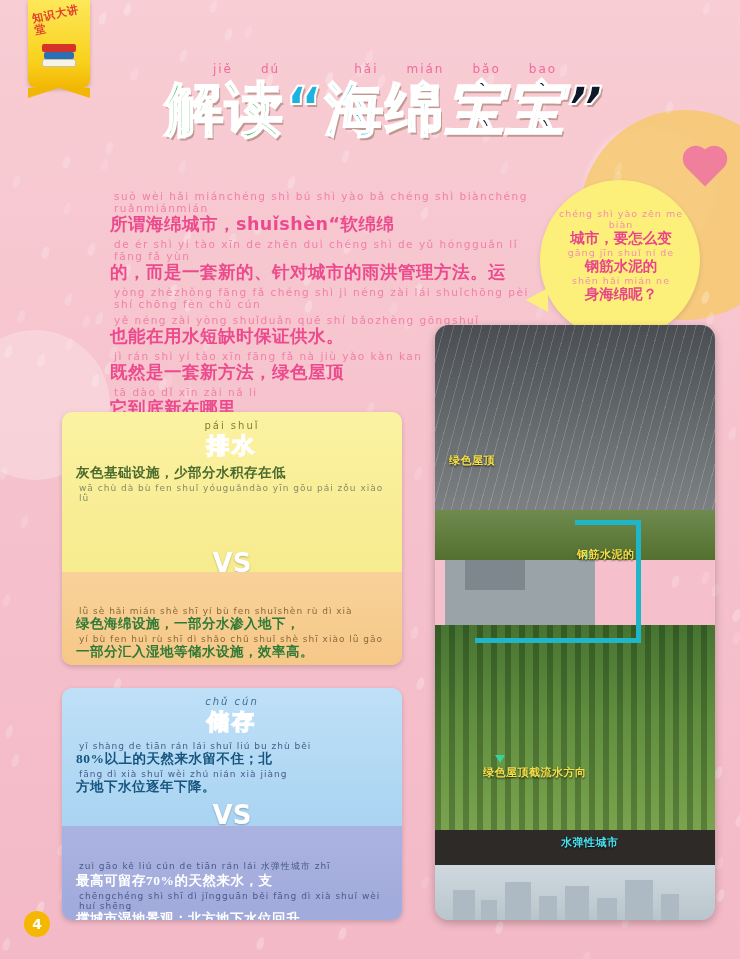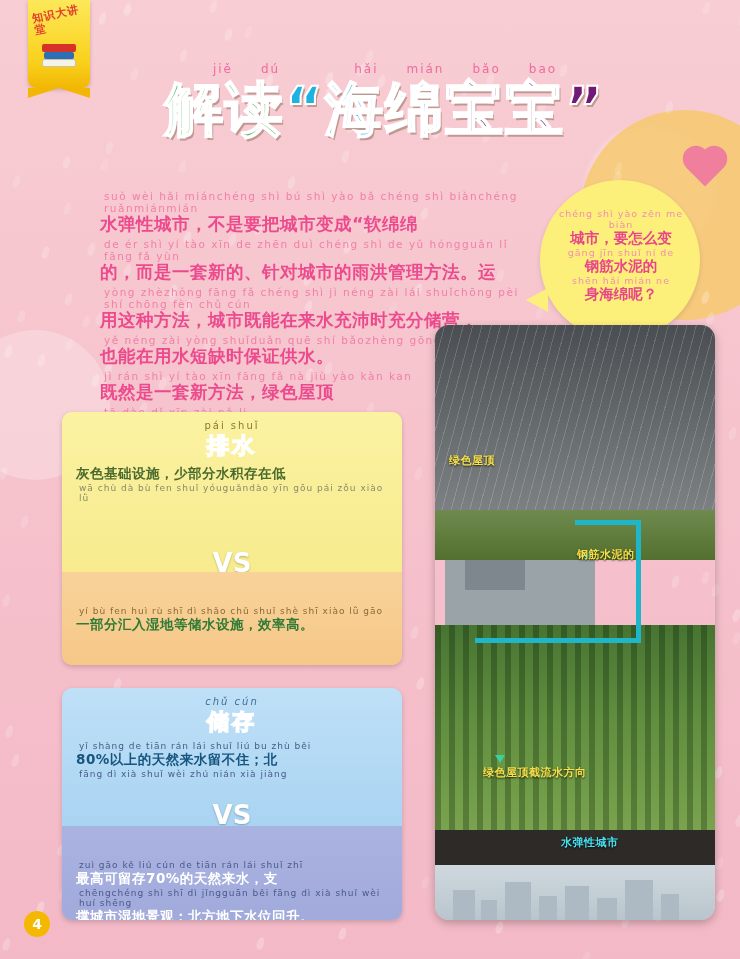--- a/index.html
+++ b/index.html
@@ -40,24 +40,24 @@
   .book-icon .b3{position:absolute;left:0;top:15px;width:34px;height:8px;background:#f5f2e6;border-radius:2px;border:1px solid #cbbfa6;box-sizing:border-box;}
 
   
   #title-block{position:absolute;left:150px;top:62px;width:470px;text-align:center;}
   .pinyin-row{color:#f06aa0;font-size:12px;letter-spacing:2px;margin-bottom:2px;
     font-family:"DejaVu Sans",sans-serif;}
   .pinyin-row span{display:inline-block;margin:0 14px;}
   .big-title{font-size:58px;font-weight:bold;line-height:62px;letter-spacing:2px;}
   .t-green{color:#39b44a;-webkit-text-stroke:2px #ffffff;text-shadow:2px 3px 0 rgba(90,60,30,.35);}
   .t-blue{color:#1eb2e0;-webkit-text-stroke:2px #ffffff;text-shadow:2px 3px 0 rgba(90,60,30,.35);}
-  .t-yellow{color:#701a75;-webkit-text-stroke:2px #ffffff;text-shadow:2px 3px 0 rgba(90,60,30,.35);}
-
-  
-  #lead-text{position:absolute;left:100px;top:190px;width:420px;text-align:left;}
+  .t-yellow{color:#0f172a;-webkit-text-stroke:2px #ffffff;text-shadow:2px 3px 0 rgba(90,60,30,.35);font-style:italic;}
+
+  
+  #lead-text{position:absolute;left:110px;top:190px;width:420px;text-align:left;}
   .ln{margin-bottom:4px;}
   .ln .py{color:#f27fa8;font-size:10.5px;letter-spacing:1.5px;display:block;margin-left:4px;}
   .ln .hz{color:#ec4a8c;font-size:17.5px;font-weight:bold;letter-spacing:.5px;display:block;line-height:20px;}
 
   
   #speech-bubble{position:absolute;left:540px;top:180px;width:160px;height:160px;border-radius:50%;
     background:#fdf07a;box-shadow:0 2px 5px rgba(0,0,0,.12);}
   #speech-bubble:after{content:"";position:absolute;left:-14px;bottom:28px;width:0;height:0;
     border-top:12px solid transparent;border-bottom:12px solid transparent;border-right:22px solid #fdf07a;}
   .bubble-inner{position:absolute;left:18px;top:28px;width:126px;text-align:center;}
@@ -101,21 +101,21 @@
   .card-head{text-align:center;margin-bottom:4px;}
   .card-head .py{display:block;color:#8d7a2a;font-size:10px;letter-spacing:2px;}
   .c2-top .card-head .py{color:#3f6f9b;font-style:italic;}
   .card-head .hz{display:block;font-size:22px;font-weight:bold;letter-spacing:3px;}
   .h-orange{color:#f26a1e;-webkit-text-stroke:1.5px #fff;}
   .h-blue{color:#1c7fd4;-webkit-text-stroke:1.5px #fff;}
   .body-line{margin-bottom:2px;}
   .body-line .py{display:block;color:#8a8a6a;font-size:9px;letter-spacing:1px;margin-left:3px;}
   .c2-top .body-line .py,.c2-bot .body-line .py{color:#4a5a8a;}
   .c1-bot .body-line .py{color:#8a6a3a;}
-  .body-line .hz{display:block;color:#3a6b1e;font-size:13.5px;font-weight:bold;line-height:16px;letter-spacing:.5px;}
+  .body-line .hz{display:block;color:#3a6b1e;font-size:13.5px;font-weight:bold;line-height:16px;letter-spacing:.5px;font-family:Liberation Serif, serif;}
   .c1-top .body-line .hz{color:#4b6b2e;}
   .c1-bot .body-line .hz{color:#2f7a35;}
   .c2-top .body-line .hz{color:#17557f;}
   .c2-bot .body-line .hz{color:#ffffff;}
   .vs{position:absolute;left:0;width:100%;text-align:center;font-size:26px;font-weight:bold;
     color:#ffffff;text-shadow:0 1px 2px rgba(0,0,0,.25);}
 
   
   #page-num{position:absolute;left:24px;bottom:22px;width:26px;height:26px;border-radius:50%;
     background:#f5b800;color:#ffffff;font-size:14px;font-weight:bold;text-align:center;line-height:26px;}
@@ -333,29 +333,28 @@
     <span>jiě</span><span>dú</span><span style="margin-left:60px">hǎi</span><span>mián</span><span>bǎo</span><span>bao</span>
   </div>
   <div class="big-title">
     <span class="t-green">解读</span><span class="t-blue">“海绵</span><span class="t-yellow">宝宝”</span>
   </div>
 </div>
 
 <div id="lead-text">
   <div class="ln">
       <span class="py">suǒ wèi hǎi miánchéng shì    bú shì yào bǎ chéng shì biànchéng   ruǎnmiánmián</span>
-      <span class="hz">水弹性城市，不是要把城市变成“软绵绵</span>
+      <span class="hz">所谓海绵城市，shuǐshèn“软绵绵</span>
     </div>
   <div class="ln">
       <span class="py">de    ér shì yí tào xīn de    zhēn duì chéng shì de  yǔ hóngguǎn lǐ fāng fǎ   yùn</span>
       <span class="hz">的，而是一套新的、针对城市的雨洪管理方法。运</span>
     </div>
   <div class="ln">
       <span class="py">yòng zhèzhǒng fāng fǎ  chéng shì jì néng zài lái shuǐchōng pèi shí chōng fèn chǔ cún</span>
-      <span class="hz">用这种方法，城市既能在来水充沛时充分储营，</span>
     </div>
   <div class="ln">
       <span class="py">yě néng zài yòng shuǐduǎn quē shí bǎozhèng gōngshuǐ</span>
       <span class="hz">也能在用水短缺时保证供水。</span>
     </div>
   <div class="ln">
       <span class="py">jì rán shì yí tào xīn fāng fǎ    nà jiù yào kàn kan</span>
       <span class="hz">既然是一套新方法，绿色屋顶</span>
     </div>
   <div class="ln">
@@ -422,44 +421,49 @@
     <div class="body-line">
         <span class="hz">灰色基础设施，少部分水积存在低</span>
       </div>
     <div class="body-line">
         <span class="py">wā chù    dà bù fen shuǐ yóuguǎndào   yīn gōu pái zǒu  xiào lǜ</span>
       </div>
   </div>
   <div class="vs" style="top:136px;">VS</div>
   <div class="card-top c1-bot" style="height:113px;padding-top:34px;">
     <div class="body-line">
+        <span class="py">lǜ sè hǎi mián shè shī    yí bù fen shuǐshèn rù dì xià</span>
+        <span class="hz">绿色海绵设施，一部分水渗入地下，</span>
+      </div>
+    <div class="body-line">
         <span class="py">yí bù fen huì rù shī dì shǎo chǔ shuǐ shè shī   xiào lǜ gāo</span>
         <span class="hz">一部分汇入湿地等储水设施，效率高。</span>
       </div>
   </div>
 </div>
 
 <div class="card" id="card-store">
   <div class="card-top c2-top" style="height:118px;">
     <div class="card-head">
       <span class="py">chǔ cún</span>
       <span class="hz h-blue">储存</span>
     </div>
     <div class="body-line">
         <span class="py">yǐ shàng de tiān rán lái shuǐ liú bu zhù    běi</span>
         <span class="hz">80%以上的天然来水留不住；北</span>
       </div>
     <div class="body-line">
         <span class="py">fāng dì xià shuǐ wèi zhú nián xià jiàng</span>
+        <span class="hz">方地下水位逐年下降。</span>
       </div>
   </div>
   <div class="vs" style="top:112px;">VS</div>
   <div class="card-top c2-bot" style="height:114px;padding-top:34px;">
     <div class="body-line">
-        <span class="py">zuì gāo kě liú cún      de tiān rán lái shuǐ    zhī</span>
+        <span class="py">zuì gāo kě liú cún      de tiān rán lái 水弹性城市    zhī</span>
         <span class="hz">最高可留存70%的天然来水，支</span>
       </div>
     <div class="body-line">
         <span class="py">chēngchéng shì shī dì jǐngguān  běi fāng dì xià shuǐ wèi huí shēng</span>
         <span class="hz">撑城市湿地景观；北方地下水位回升。</span>
       </div>
   </div>
 </div>
 
 <div id="page-num">4</div>

